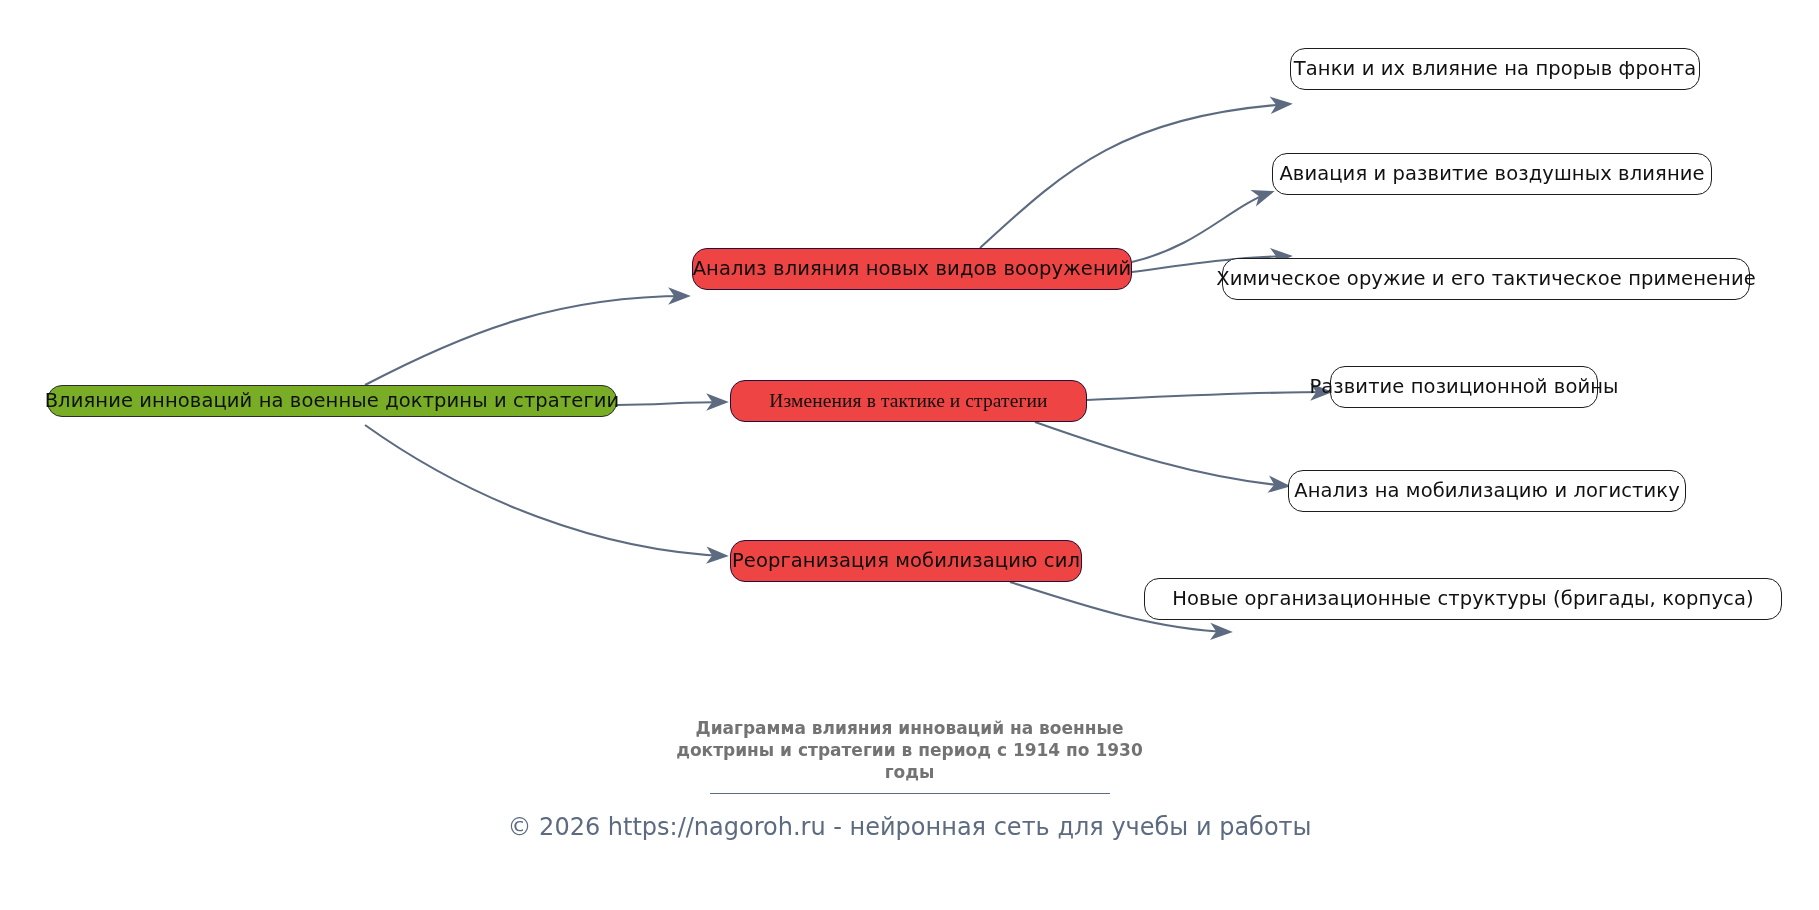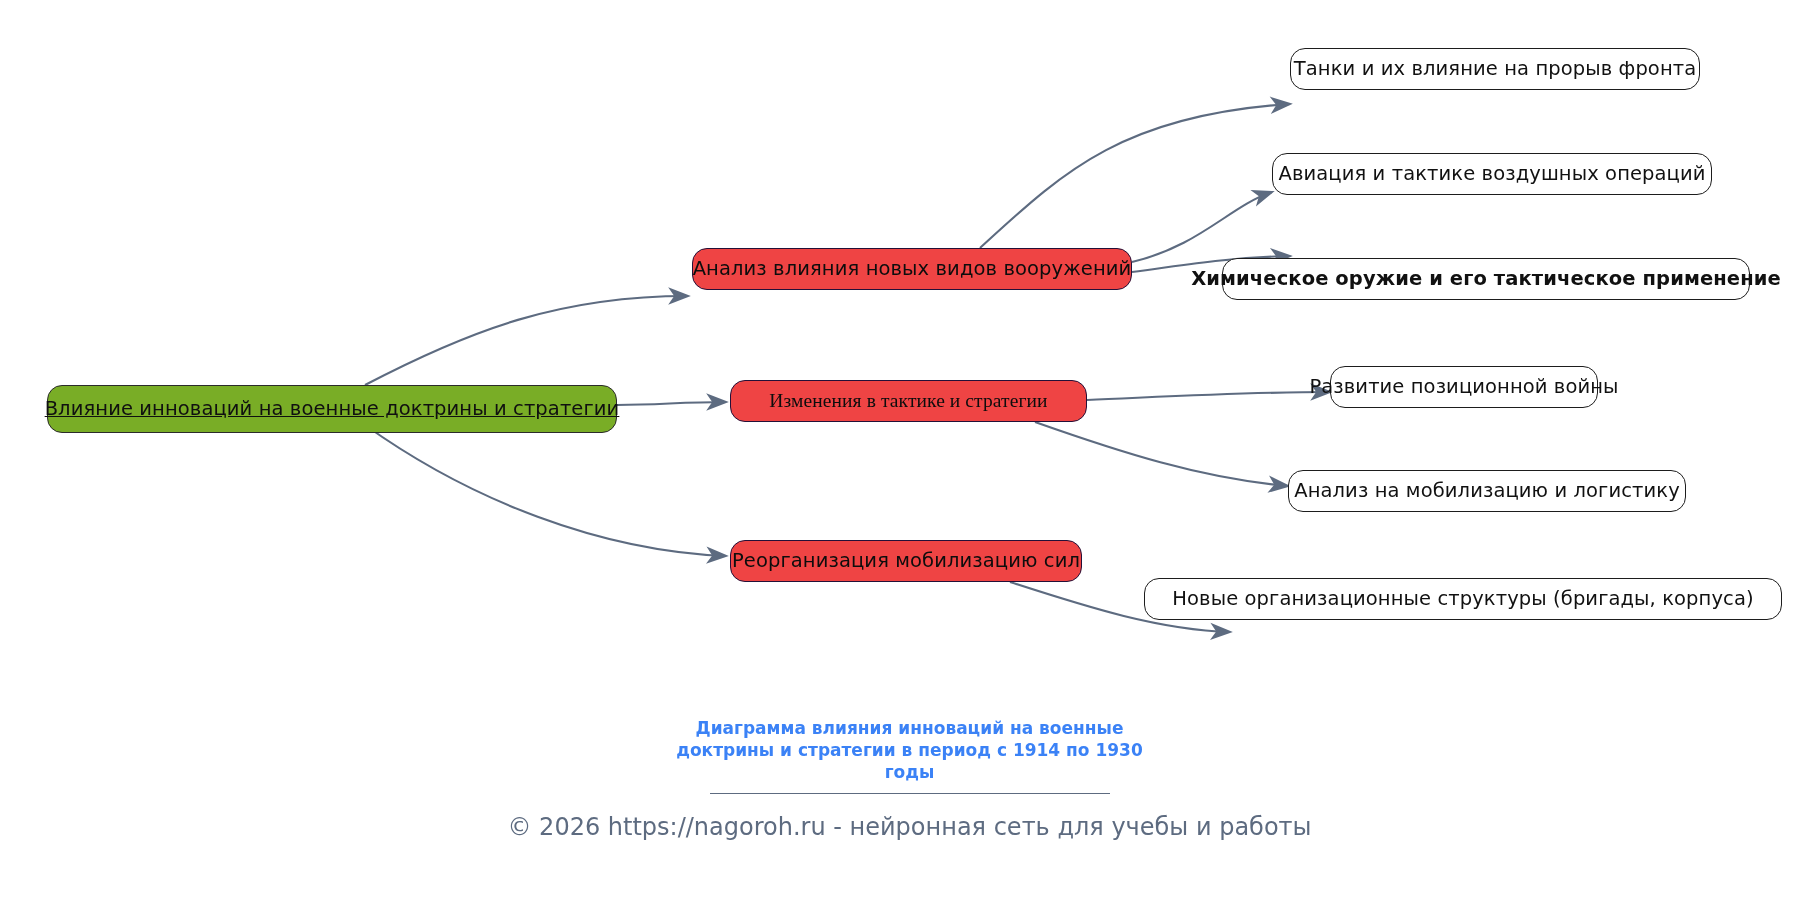--- a/index.html
+++ b/index.html
@@ -69,21 +69,21 @@
   .caption {
     position: absolute;
     left: 50%;
     transform: translateX(-50%);
     top: 718px;
     width: 520px;
     text-align: center;
     font-size: 17px;
     font-weight: bold;
     line-height: 1.28;
-    color: #3b82f6;
+    color: #737373;
   }
 
   .footer-divider {
     position: absolute;
     left: 50%;
     transform: translateX(-50%);
     top: 793px;
     width: 400px;
     height: 0;
     border-top: 1.5px solid #5d6b80;
@@ -122,45 +122,45 @@
       <path d="M 1132 262 C 1200 246, 1230 206, 1272 192"></path>
       <path d="M 1132 272 C 1180 266, 1220 258, 1290 256"></path>
 
       <path d="M 1087 400 C 1180 396, 1250 392, 1330 392"></path>
       <path d="M 1035 422 C 1120 452, 1200 478, 1288 486"></path>
 
       <path d="M 1010 582 C 1090 608, 1160 630, 1230 632"></path>
     </g>
   </svg>
 
-  <div class="node node-root" style="left:47px; top:385px; width:570px; height:48px;text-decoration:underline;">
+  <div class="node node-root" style="left:47px; top:385px; width:570px; height:32px;">
     <span>Влияние инноваций на военные доктрины и стратегии</span>
   </div>
 
   <div class="node node-branch" style="left:692px; top:248px; width:440px; height:42px;">
     <span>Анализ влияния новых видов вооружений</span>
   </div>
 
   <div class="node node-branch" style="left:730px; top:380px; width:357px; height:42px;font-family:Liberation Serif, serif;">
     <span>Изменения в тактике и стратегии</span>
   </div>
 
   <div class="node node-branch" style="left:730px; top:540px; width:352px; height:42px;">
     <span>Реорганизация мобилизацию сил</span>
   </div>
 
   <div class="node node-leaf" style="left:1290px; top:48px; width:410px; height:42px;">
     <span>Танки и их влияние на прорыв фронта</span>
   </div>
 
   <div class="node node-leaf" style="left:1272px; top:153px; width:440px; height:42px;">
-    <span>Авиация и тактике воздушных операций</span>
+    <span>Авиация и развитие воздушных влияние</span>
   </div>
 
-  <div class="node node-leaf" style="left:1222px; top:258px; width:528px; height:42px;font-weight:bold;">
+  <div class="node node-leaf" style="left:1222px; top:258px; width:528px; height:42px;">
     <span>Химическое оружие и его тактическое применение</span>
   </div>
 
   <div class="node node-leaf" style="left:1330px; top:366px; width:268px; height:42px;">
     <span>Развитие позиционной войны</span>
   </div>
 
   <div class="node node-leaf" style="left:1288px; top:470px; width:398px; height:42px;">
     <span>Анализ на мобилизацию и логистику</span>
   </div>

